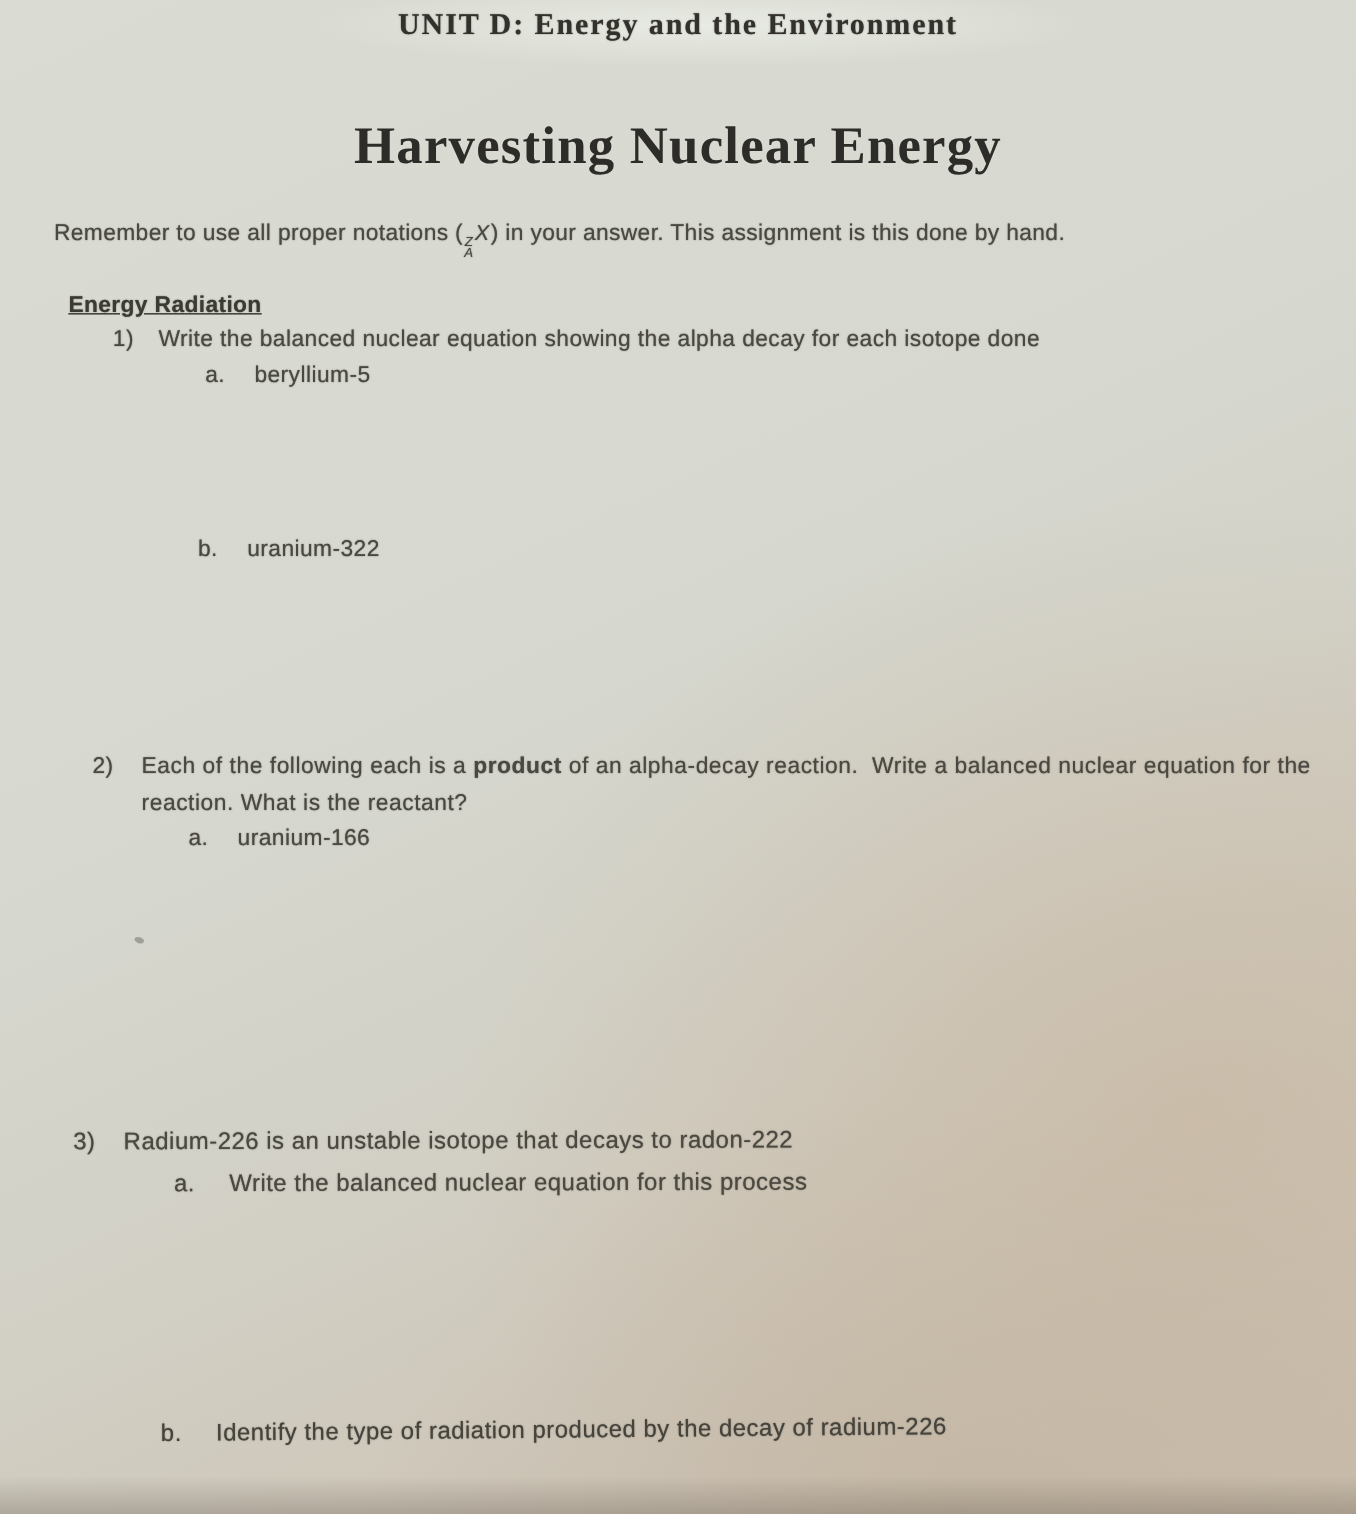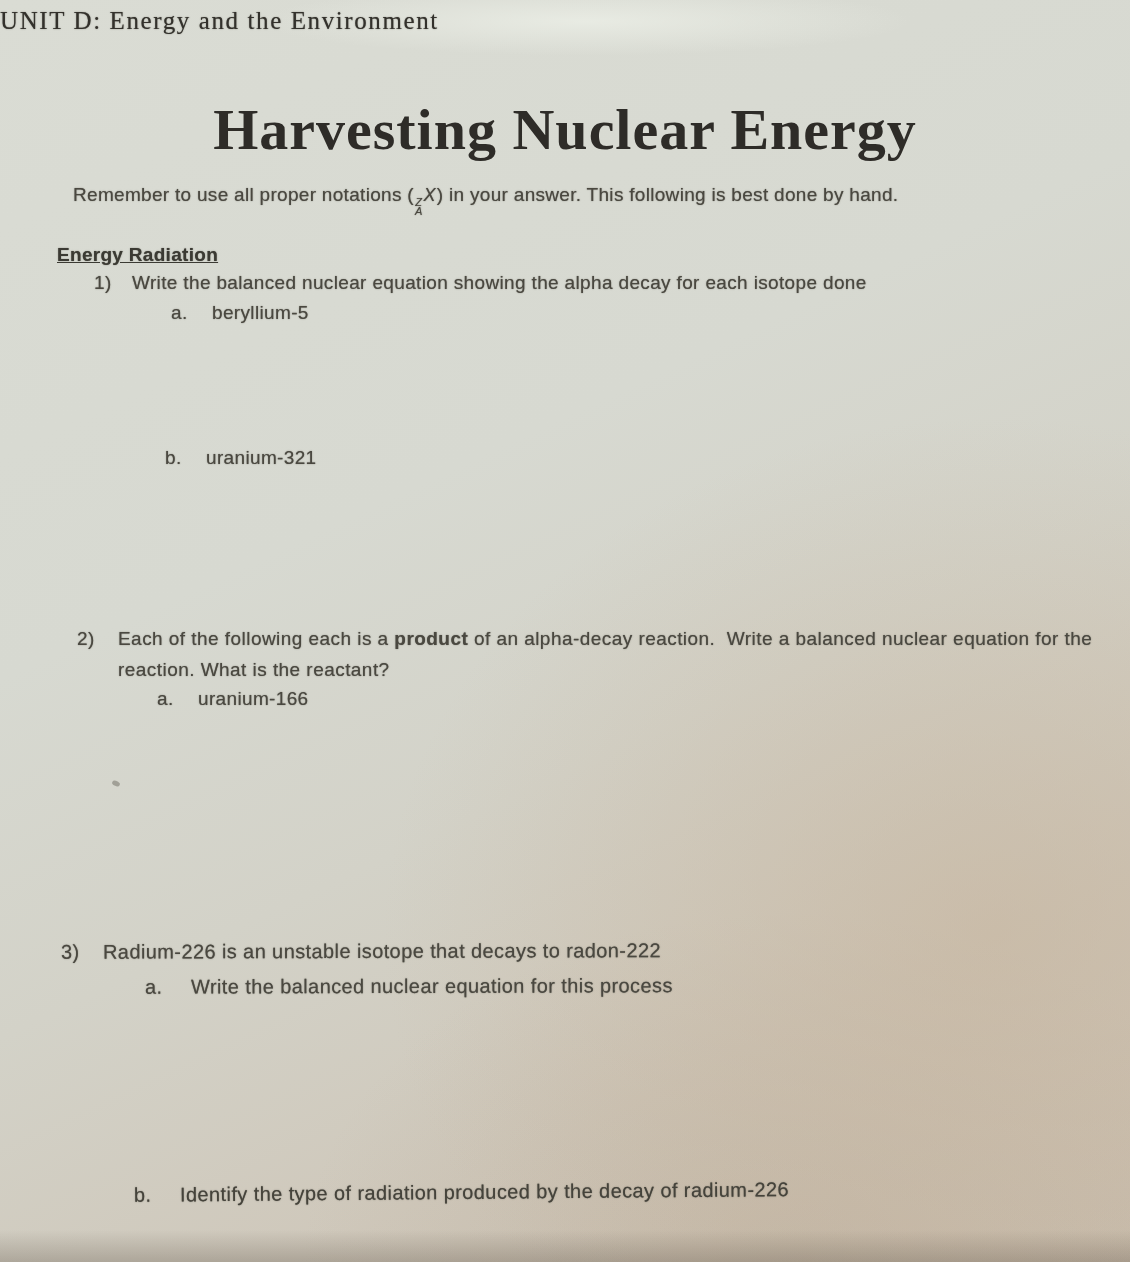--- a/index.html
+++ b/index.html
@@ -19,37 +19,38 @@
   .soft { text-shadow: 0 0 1.2px rgba(74,72,64,.8); }
 
   .glare {
     position: absolute; left: 255px; top: -14px; width: 660px; height: 70px;
     background: radial-gradient(ellipse at center, rgba(236,239,231,.8), rgba(236,239,231,0) 70%);
     pointer-events: none;
   }
 
   .unit-header {
     position: absolute; top: 7px; left: 0; width: 100%;
+    text-align: center;
     font-family: "Liberation Serif", serif;
-    font-weight: normal;
+    font-weight: bold;
     font-size: 25px;
     letter-spacing: 1.6px;
     color: #33312c;
   }
   .title {
     position: absolute; top: 96px; left: 0; width: 100%;
     text-align: center;
     font-family: "Liberation Serif", serif;
     font-weight: bold;
-    font-size: 58px;
+    font-size: 44px;
     letter-spacing: 1px;
     color: #2e2c28;
   }
   .instructions {
-    position: absolute; left: 73px; top: 184px; width: 1000px;
+    position: absolute; left: 45px; top: 184px; width: 1000px;
     font-size: 19px; letter-spacing: 0.3px; margin: 0;
   }
   .nstack {
     display: inline-flex; flex-direction: column; align-items: center;
     line-height: 0.85; font-size: 11px; vertical-align: -5px;
     font-style: italic; margin: 0 1px;
   }
   .nx { font-size: 18px; margin-right: 1px; }
 
   .section-heading {
@@ -97,35 +98,35 @@
 
   <div class="glare"></div>
 
   <div class="unit-header soft">UNIT D: Energy and the Environment</div>
 
   <div class="title">Harvesting Nuclear Energy</div>
 
   <p class="instructions soft"><span>Remember to use all proper notations (</span><span class="nstack">
         <span>Z</span>
         <span>A</span>
-      </span><i class="nx">X</i><span>) in your answer. This following is best done by hand.</span></p>
+      </span><i class="nx">X</i><span>) in your answer. This assignment is this done by hand.</span></p>
 
   <div class="section-heading soft">Energy Radiation</div>
 
   <div class="q q1 soft">
     <span class="qnum">1)</span>
     <span class="qtext">Write the balanced nuclear equation showing the alpha decay for each isotope done</span>
   </div>
   <div class="part q1a soft">
     <span class="plabel">a.</span>
     <span class="ptext">beryllium-5</span>
   </div>
   <div class="part q1b soft">
     <span class="plabel">b.</span>
-    <span class="ptext">uranium-321</span>
+    <span class="ptext">uranium-322</span>
   </div>
 
   <div class="q q2 soft">
     <span class="qnum">2)</span>
     <span class="qtext q2text"><span>Each of the following each is a </span><span class="emph">product</span><span> of an alpha-decay reaction.  Write a balanced nuclear equation for the reaction. What is the reactant?</span></span>
   </div>
   <div class="part q2a soft">
     <span class="plabel">a.</span>
     <span class="ptext">uranium-166</span>
   </div>

